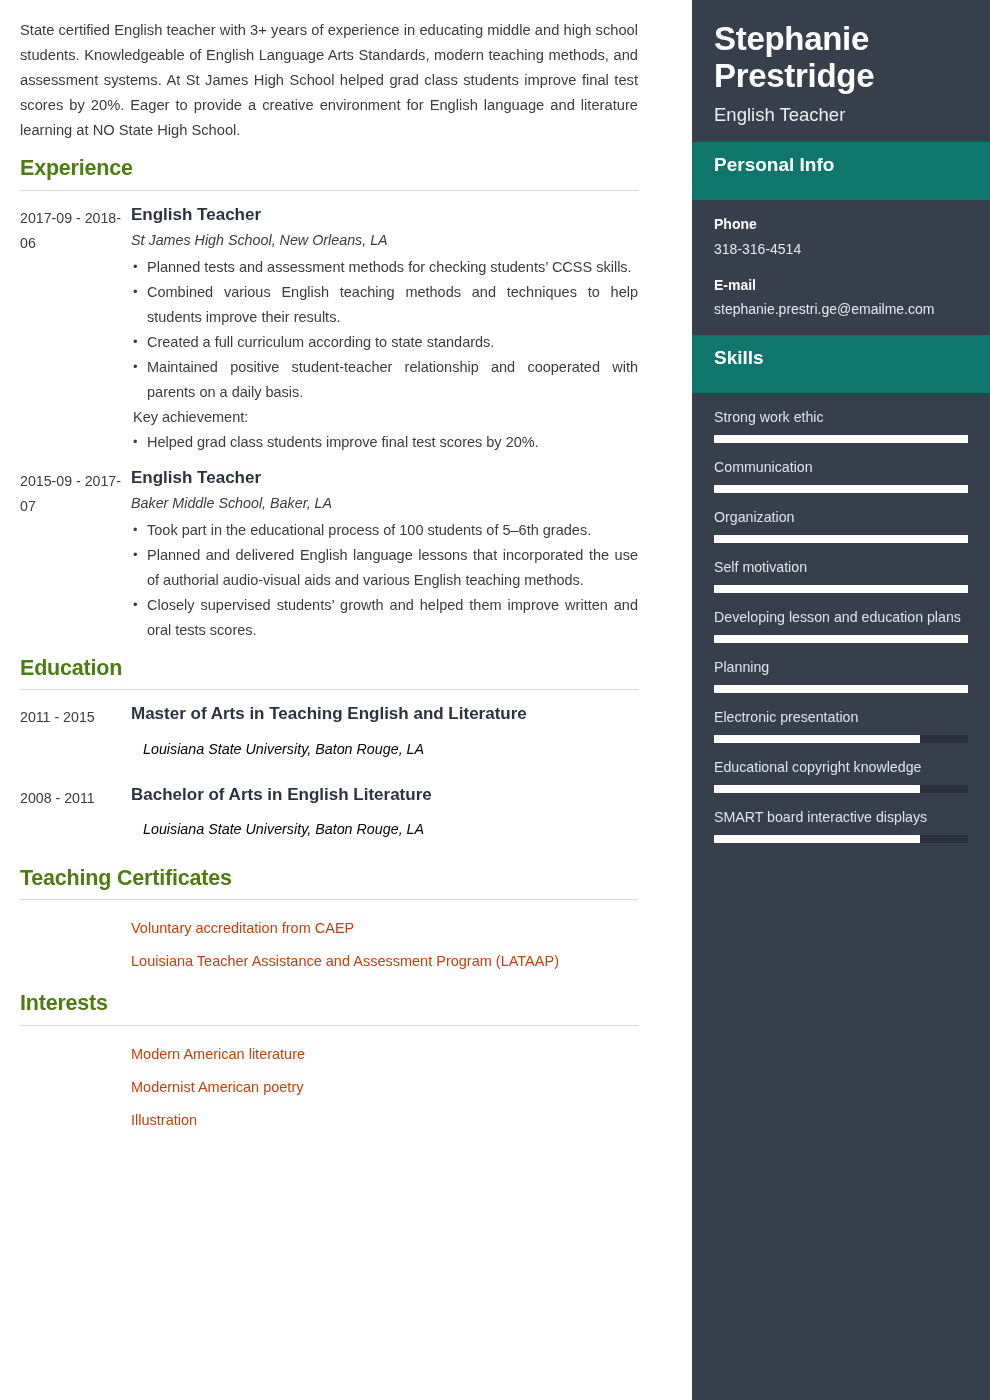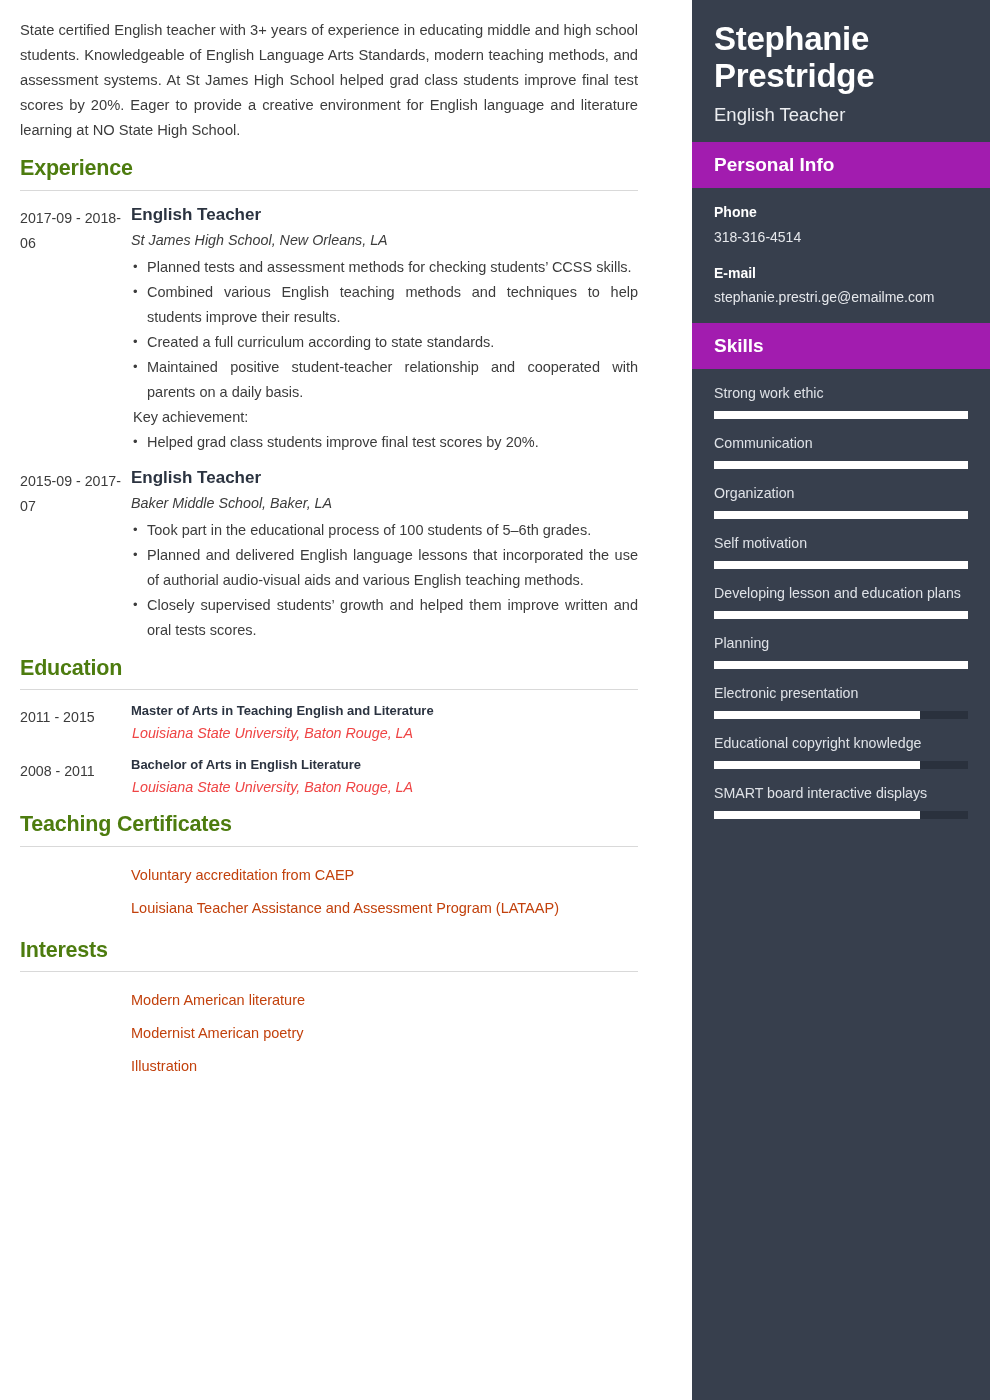--- a/index.html
+++ b/index.html
@@ -110,32 +110,32 @@
   .bullets li.nobullet {
     padding-left: 2px;
     text-align: left;
   }
   .bullets li.nobullet::before {
     content: "";
   }
 
   .edu-entry { margin-bottom: 10px; }
   .edu-degree {
-    font-size: 13px;
+    font-size: 17px;
     font-weight: bold;
     color: #2b3340;
     line-height: 1.45;
     margin: 0 0 2px 0;
   }
   .edu-school {
     font-size: 14.3px;
     font-style: italic;
-    color: #ef4444;
+    color: #000000;
     line-height: 1.5;
-    margin: 1px;
+    margin: 12px;
   }
 
   .plain-list {
     list-style: none;
     margin: 0;
     padding: 0 0 0 111px;
   }
   .plain-list li {
     font-size: 14.5px;
     line-height: 33px;
@@ -162,22 +162,22 @@
     color: #ffffff;
   }
   .side-job {
     font-size: 18.5px;
     font-weight: normal;
     color: #eceef1;
     margin: 9px 0 0 0;
     line-height: 1.2;
   }
   .side-band {
-    background: #a21caf;
-    padding: 11px 22px 11px 22px;
+    background: #0f766e;
+    padding: 11px 22px 23px 22px;
   }
   .side-band-title {
     font-size: 19px;
     font-weight: bold;
     color: #ffffff;
     margin: 0;
     line-height: 1.3;
   }
   .side-body {
     padding: 14px 22px 10px 22px;

